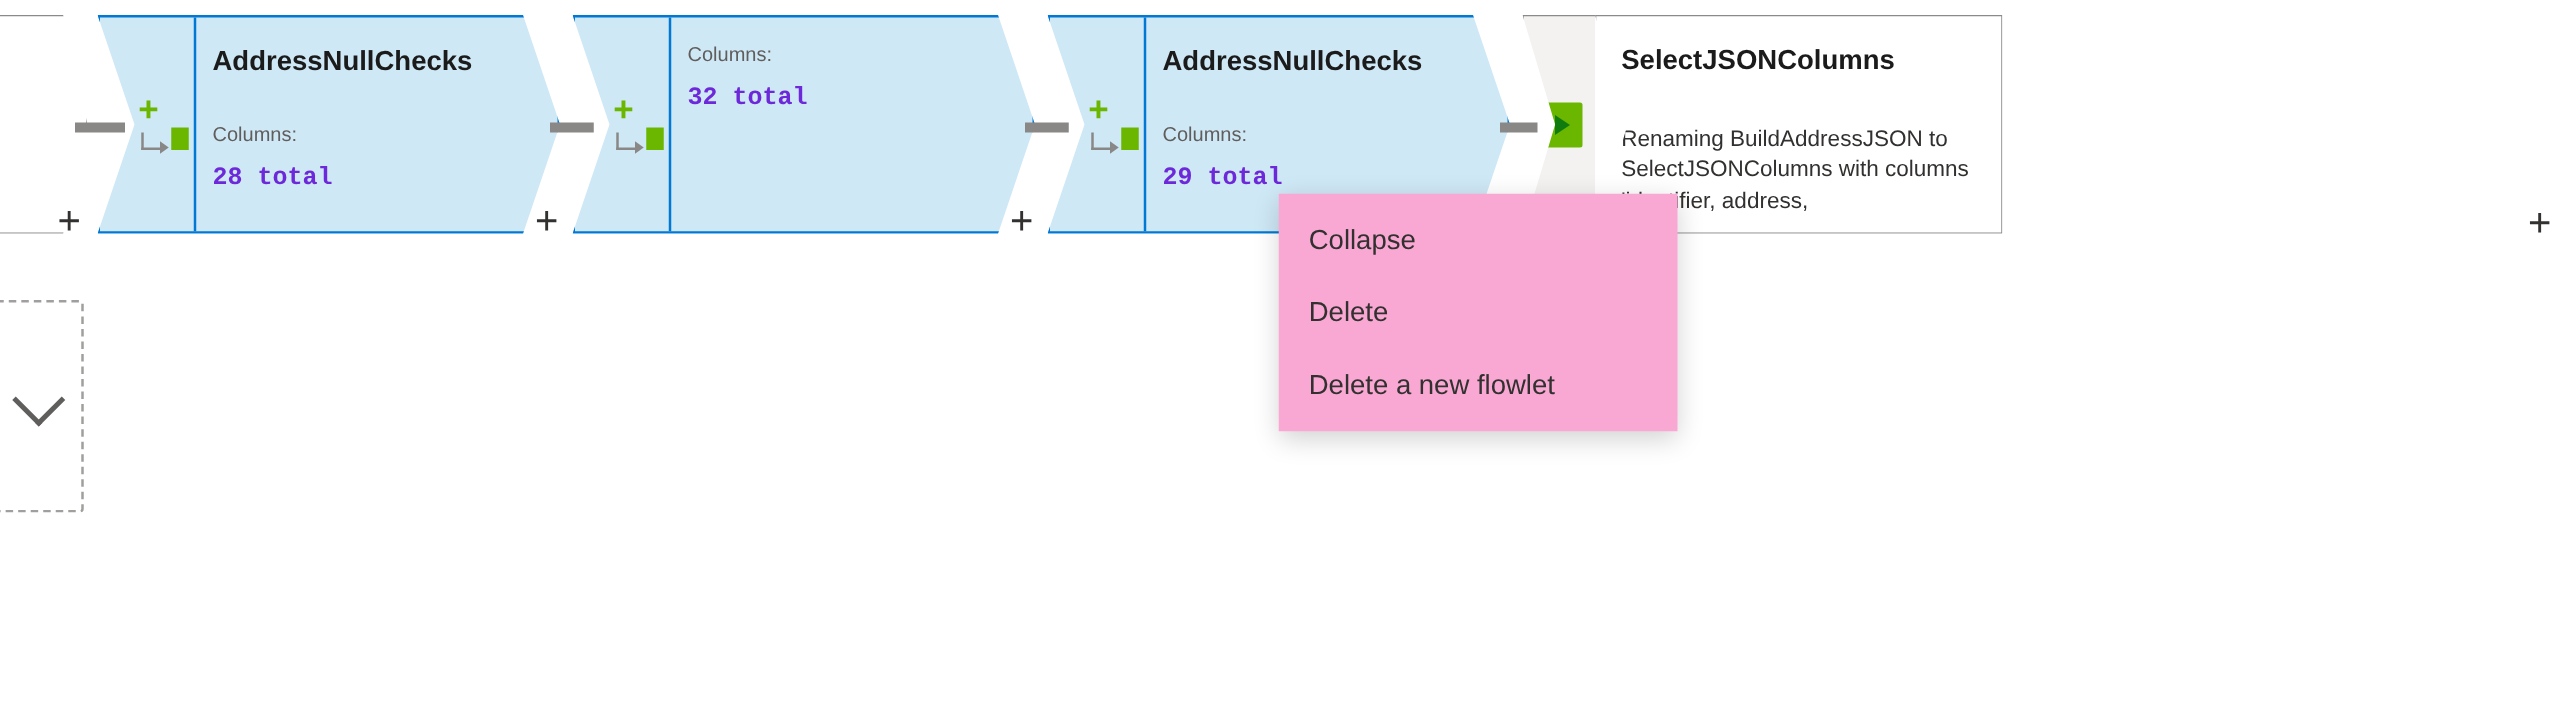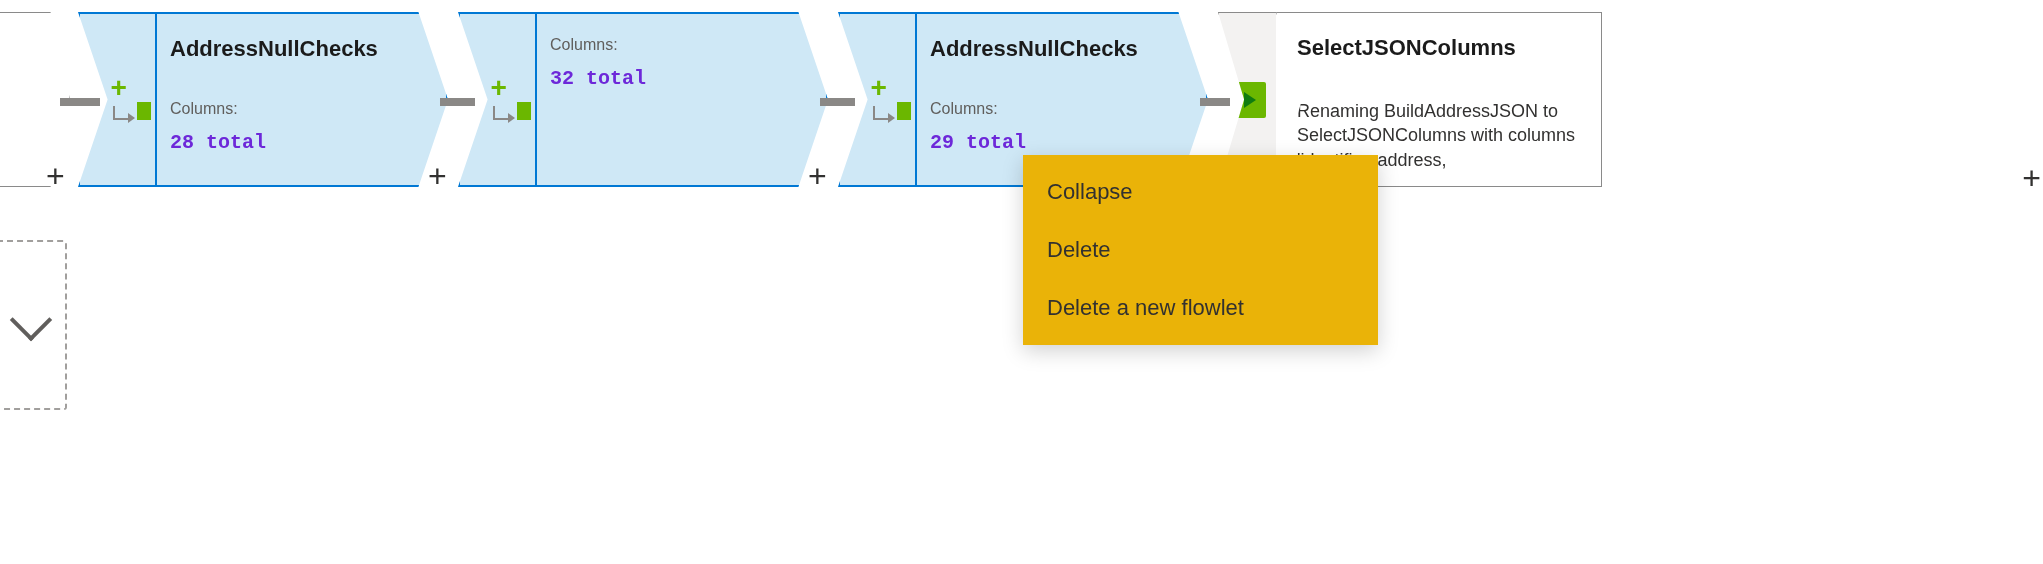--- a/index.html
+++ b/index.html
@@ -188,22 +188,22 @@
       display: flex;
       align-items: center;
       justify-content: center;
       clip-path: polygon(0 0, 100% 0, 100% 100%, 0 100%, 45% 50%);
     }
     
     .context-menu {
       position: absolute;
       left: 1023px;
       top: 155px;
-      width: 355px;
-      background: #eab308;
+      width: 319px;
+      background: #f9a8d4;
       box-shadow: 0 6px 20px rgba(0,0,0,0.18);
       padding: 8px 0;
       z-index: 100;
     }
     .context-menu-item {
       padding: 16px 24px;
       font-size: 22px;
       color: #323130;
       cursor: pointer;
     }

